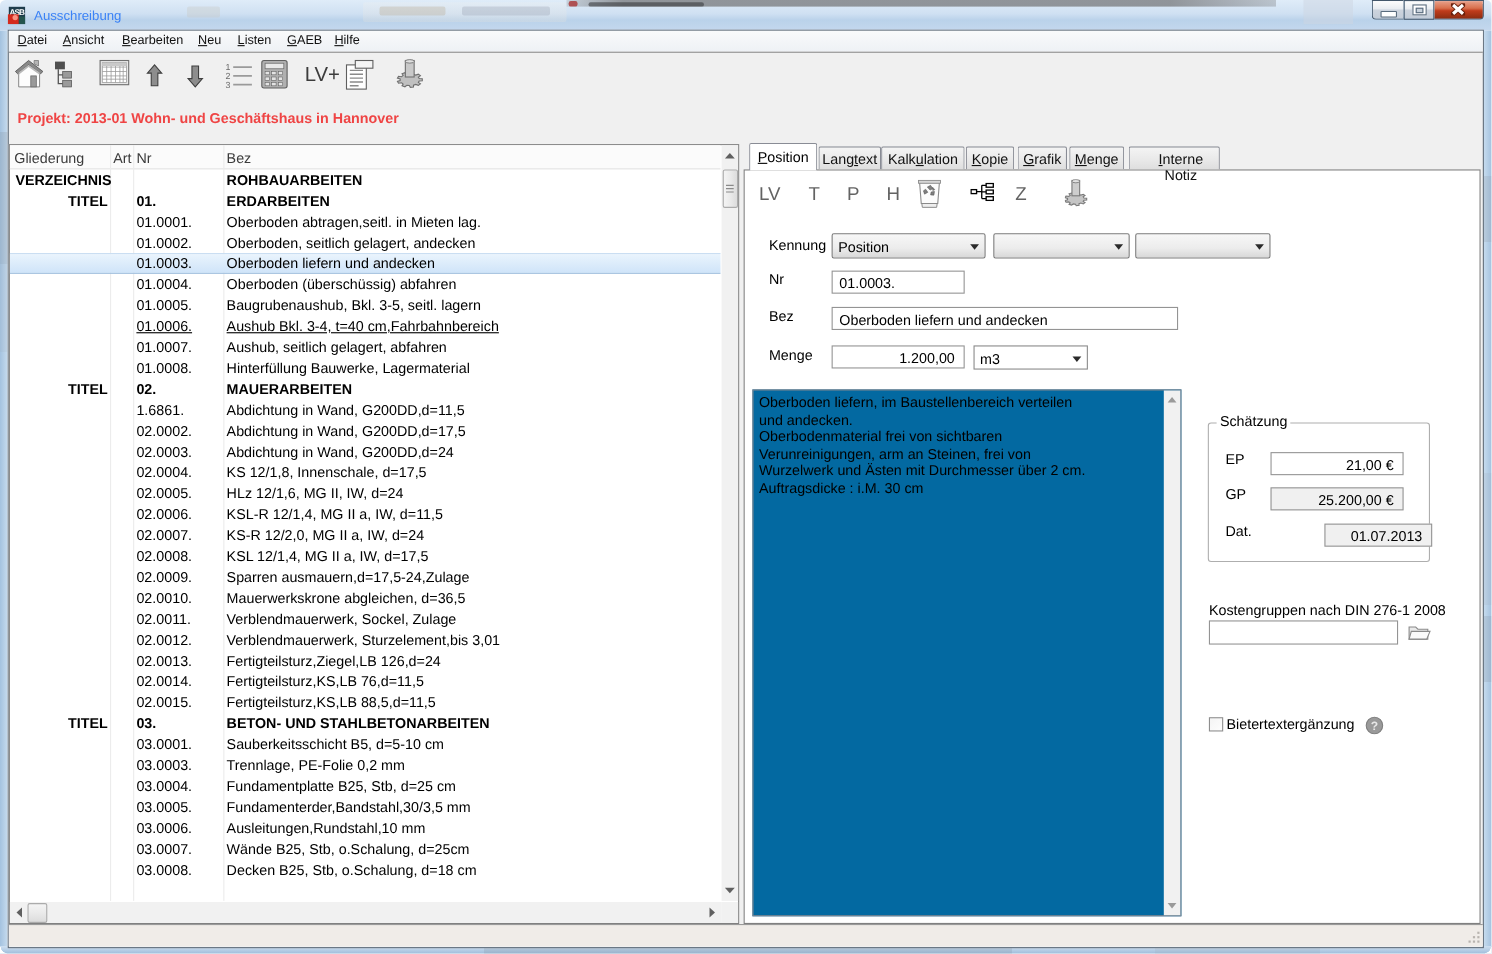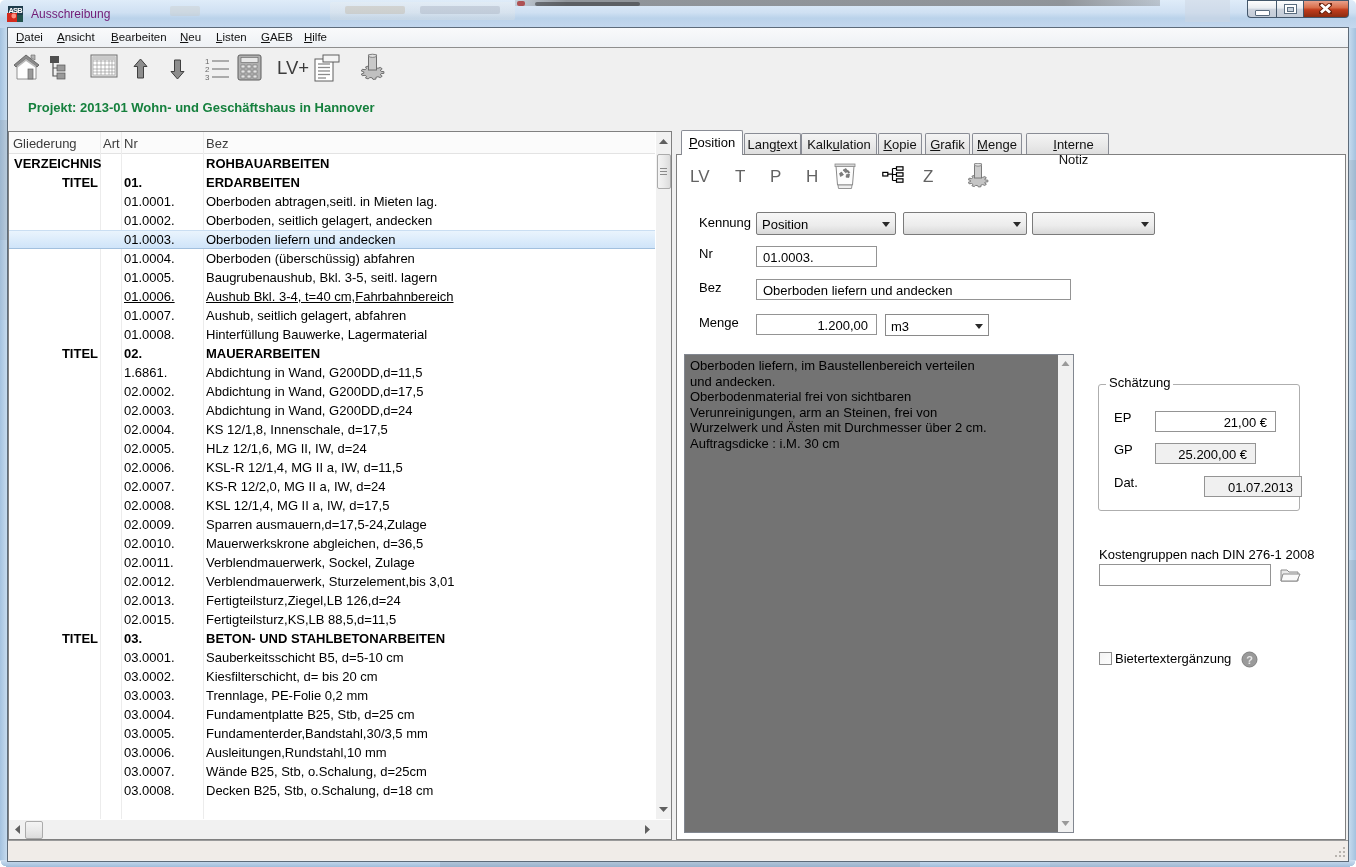--- a/index.html
+++ b/index.html
@@ -18,28 +18,28 @@
 #caps{left:1247px;top:0;width:102px;height:18px;}
 .cap{position:absolute;top:0;height:18px;border:1px solid #43576b;box-sizing:border-box;}
 #cmin{left:0;width:29px;border-radius:0 0 0 4px;border-right:none;
  background:linear-gradient(#fdfdfd,#e8ecf1 45%,#cdd4de 50%,#c3ccd8);}
 #cmax{left:29px;width:28px;
  background:linear-gradient(#fdfdfd,#e8ecf1 45%,#cdd4de 50%,#c3ccd8);}
 #cclose{left:57px;width:45px;border-radius:0 0 4px 0;border-left:none;
  background:linear-gradient(#e8a08a,#d9704d 40%,#c03c1c 55%,#8c2c10);}
 
 #appicon{left:7px;top:6px;width:16px;height:16px;}
-#apptitle{left:31px;top:7px;font-size:12px;color:#701a75;}
+#apptitle{left:31px;top:7px;font-size:12px;color:#3b82f6;}
 
 #menubar{left:8px;top:28px;width:1340px;height:19px;border-bottom:1px solid #8f8f8f;
  background:linear-gradient(#f9fafb,#eef1f5);box-sizing:content-box;}
 .mi{position:absolute;top:31px;font-size:11.5px;color:#111;}
 .mi u{text-decoration:underline;}
 
-#projekt{left:28px;top:100px;font-size:13px;font-weight:bold;color:#15803d;}
+#projekt{left:16px;top:100px;font-size:13px;font-weight:bold;color:#ef4444;}
 
 #ltable{left:8px;top:131px;width:664px;height:709px;border:1px solid #808080;background:#fff;box-sizing:border-box;}
 #lhead{left:9px;top:132px;width:646px;height:22px;background:#fbfbfb;border-bottom:1px solid #e3e3e3;box-sizing:border-box;}
 .hl{position:absolute;top:4px;font-size:13px;color:#3c3c3c;}
 .colsep{position:absolute;top:132px;height:687px;width:1px;background:#ececec;}
 #lrows{left:9px;top:154px;width:646px;}
 .r{position:relative;height:19px;line-height:19px;font-size:13px;color:#000;white-space:nowrap;}
 .r .g{position:absolute;left:5px;width:84px;}
 .r .tt{text-align:right;}
 .r .n{position:absolute;left:115px;}
@@ -67,21 +67,21 @@
 .flabel{position:absolute;font-size:13px;color:#000;}
 .combo{position:absolute;border:1px solid #7b7b7b;border-radius:2px;box-sizing:border-box;
  background:linear-gradient(#f7f7f7,#ececec 60%,#d8d8d8);font-size:13px;}
 .combo .ct{position:absolute;left:5px;top:4px;}
 .combo .ca{position:absolute;right:5px;top:9px;width:0;height:0;
  border-left:4.5px solid transparent;border-right:4.5px solid transparent;border-top:5.5px solid #2a2a2a;}
 .tinput{position:absolute;border:1px solid #949494;background:#fff;box-sizing:border-box;font-size:13px;}
 .tinput .tx{position:absolute;left:6px;top:3px;white-space:nowrap;}
 .tinput .txr{position:absolute;right:8px;top:3px;white-space:nowrap;}
 .ro{background:#f0f0f0;}
-#bigtext{left:684px;top:354px;width:390px;height:479px;border:1px solid #828790;background:#737373;box-sizing:border-box;}
+#bigtext{left:684px;top:354px;width:390px;height:479px;border:1px solid #828790;background:#0369a1;box-sizing:border-box;}
 #bigtext .txt{position:absolute;left:5px;top:3px;font-size:13px;line-height:15.5px;color:#000;white-space:pre;}
 #grpbox{left:1098px;top:384px;width:202px;height:127px;border:1px solid #aeaeae;border-radius:3px;box-sizing:border-box;}
 #grplbl{left:1106px;top:375px;font-size:13px;background:#fff;padding:0 3px;}
 </style>
 </head>
 <body>
 
 <div class="abs" id="titlebar"></div>
 
 <div class="abs" style="left:515px;top:0;width:645px;height:6px;background:linear-gradient(90deg,rgba(125,127,130,.3),#7d7f82 8%,#7d7f82 85%,rgba(125,127,130,.45));opacity:.8;"></div>
@@ -330,35 +330,35 @@
     </div>
 <div class="r">
       <span class="n">02.0012.</span>
       <span class="b">Verblendmauerwerk, Sturzelement,bis 3,01</span>
     </div>
 <div class="r">
       <span class="n">02.0013.</span>
       <span class="b">Fertigteilsturz,Ziegel,LB 126,d=24</span>
     </div>
 <div class="r">
+      <span class="n">02.0014.</span>
+      <span class="b">Fertigteilsturz,KS,LB 76,d=11,5</span>
+    </div>
+<div class="r">
       <span class="n">02.0015.</span>
       <span class="b">Fertigteilsturz,KS,LB 88,5,d=11,5</span>
     </div>
 <div class="r bold">
       <span class="g tt">TITEL</span>
       <span class="n">03.</span>
       <span class="b">BETON- UND STAHLBETONARBEITEN</span>
     </div>
 <div class="r">
       <span class="n">03.0001.</span>
       <span class="b">Sauberkeitsschicht B5, d=5-10 cm</span>
-    </div>
-<div class="r">
-      <span class="n">03.0002.</span>
-      <span class="b">Kiesfilterschicht, d= bis 20 cm</span>
     </div>
 <div class="r">
       <span class="n">03.0003.</span>
       <span class="b">Trennlage, PE-Folie 0,2 mm</span>
     </div>
 <div class="r">
       <span class="n">03.0004.</span>
       <span class="b">Fundamentplatte B25, Stb, d=25 cm</span>
     </div>
 <div class="r">
@@ -498,21 +498,21 @@
 Auftragsdicke : i.M. 30 cm</div>
 </div>
 
 <div class="abs" id="grpbox"></div>
 <div class="abs" id="grplbl">Schätzung</div>
 <div class="flabel" style="left:1114px;top:410px;">EP</div>
 <div class="tinput" style="left:1155px;top:411px;width:121px;height:21px;">
     <span class="txr">21,00 €</span>
   </div>
 <div class="flabel" style="left:1114px;top:442px;">GP</div>
-<div class="tinput ro" style="left:1155px;top:443px;width:101px;height:21px;">
+<div class="tinput ro" style="left:1155px;top:443px;width:121px;height:21px;">
     <span class="txr">25.200,00 €</span>
   </div>
 <div class="flabel" style="left:1114px;top:475px;">Dat.</div>
 <div class="tinput ro" style="left:1204px;top:476px;width:98px;height:21px;">
     <span class="txr">01.07.2013</span>
   </div>
 
 <div class="flabel" style="left:1099px;top:547px;">Kostengruppen nach DIN 276-1 2008</div>
 <div class="tinput" style="left:1099px;top:564px;width:172px;height:22px;"></div>
 <svg class="abs" style="left:1280px;top:567px;" width="21" height="16" viewBox="0 0 21 16">

